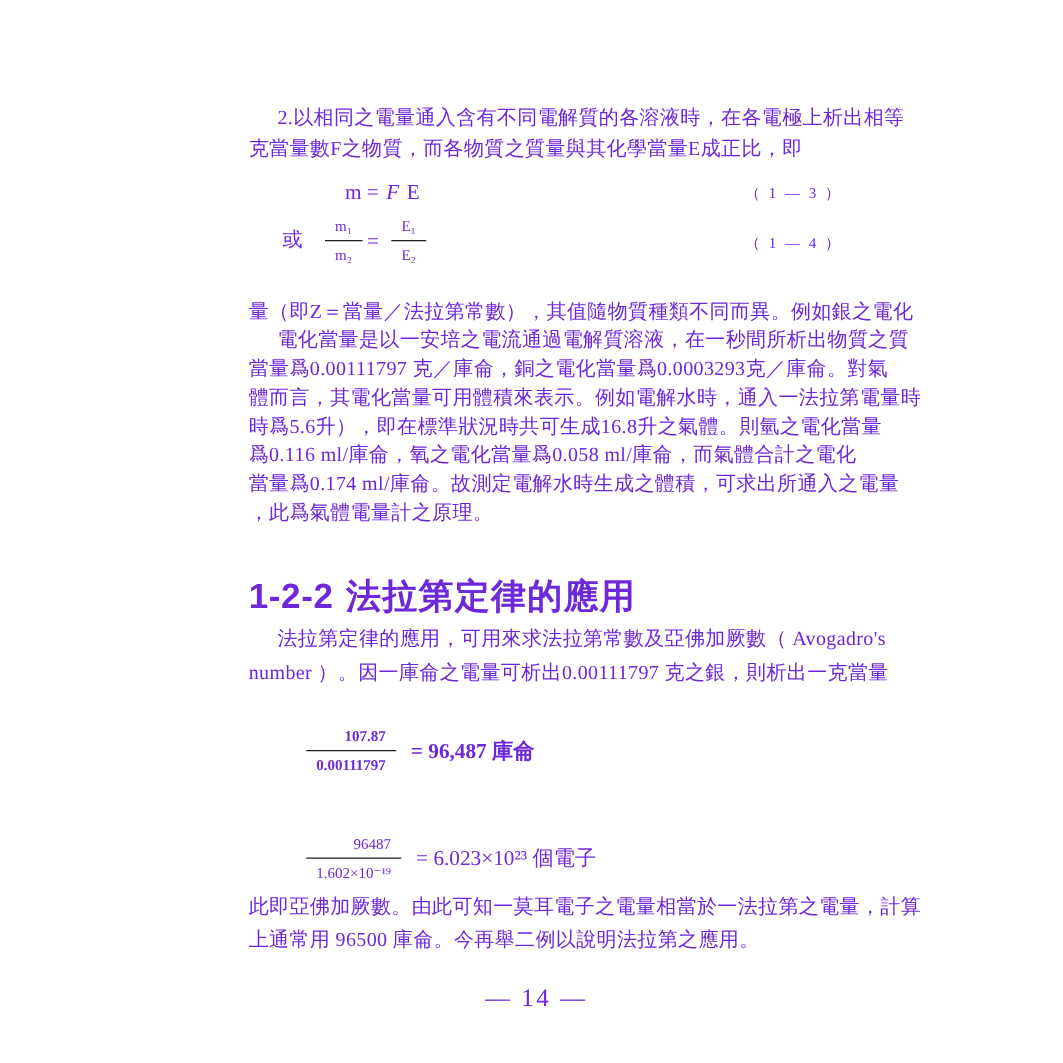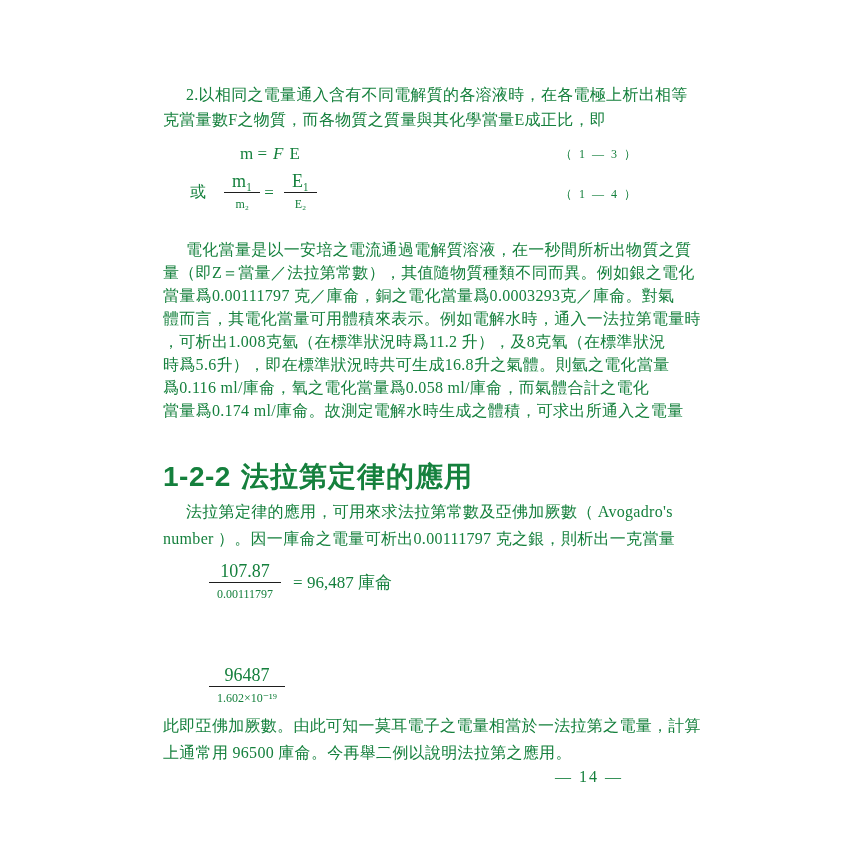--- a/index.html
+++ b/index.html
@@ -1,23 +1,24 @@
 <!DOCTYPE html>
 <html><head>
 <meta charset="utf-8">
 <style>
   html, body { margin: 0; padding: 0; background: #ffffff; }
   .page {
     position: relative;
     width: 724px;
     height: 850px;
     background: #ffffff;
-    color: #15803d;
+    color: #6d28d9;
     font-family: "Liberation Serif", "DejaVu Serif", serif;
     overflow: hidden;
+    margin-left: 36px;
   }
   .block { position: absolute; left: 163px; width: 552px; }
   .line {
     white-space: nowrap;
     font-size: 16px;
     letter-spacing: 0.3px;
   }
   .lh25 .line { line-height: 25px; }
   .lh23 .line { line-height: 23px; }
   .lh27 .line { line-height: 27px; font-family: Liberation Serif, serif; }
@@ -45,34 +46,34 @@
     font-size: 12px;
     letter-spacing: 2px;
     white-space: nowrap;
   }
   .frac {
     display: inline-block;
     text-align: center;
     vertical-align: middle;
     margin: 0 4px;
   }
-  .frac .top { display: block; padding: 0 8px 2px 8px; font-size: 18px; line-height: 18px; }
+  .frac .top { display: block; padding: 0 8px 2px 8px; font-size: 12px; line-height: 18px; text-align: right; }
   .frac .bot { display: block; border-top: 1.6px solid #1e1e1e; padding: 2px 8px 0 8px; font-size: 12px; line-height: 18px; }
   .f-italic { font-style: italic; margin: 0 6px 0 6px; }
   .eq-sp { margin-right: 6px; }
   .eq-result { margin-left: 8px; }
   .eq-prefix { margin-right: 14px; font-size: 16px; }
 
   .pageno {
     position: absolute;
     left: 163px;
-    top: 768px;
+    top: 788px;
     width: 460px;
-    text-align: right;
-    font-size: 16px;
+    text-align: center;
+    font-size: 20px;
     letter-spacing: 2px;
   }
 </style>
 </head>
 <body>
 
 <div class="page">
 
   <div class="block lh25" style="top: 82px;">
     <div class="line ind">2.以相同之電量通入含有不同電解質的各溶液時，在各電極上析出相等</div>
@@ -94,53 +95,54 @@
     </span>
     <span class="eq-sp">=</span>
     <span class="frac">
       <span class="top">E₁</span>
       <span class="bot">E₂</span>
     </span>
   </div>
   <span class="eq-tag" style="top: 186px;">（ 1 — 4 ）</span>
 
   <div class="block lh23" style="top: 238px;">
+    <div class="line">量（即Z＝當量／法拉第常數），其值隨物質種類不同而異。例如銀之電化</div>
     <div class="line ind">電化當量是以一安培之電流通過電解質溶液，在一秒間所析出物質之質</div>
-    <div class="line">量（即Z＝當量／法拉第常數），其值隨物質種類不同而異。例如銀之電化</div>
     <div class="line">當量爲0.00111797 克／庫侖，銅之電化當量爲0.0003293克／庫侖。對氣</div>
     <div class="line">體而言，其電化當量可用體積來表示。例如電解水時，通入一法拉第電量時</div>
-    <div class="line">，可析出1.008克氫（在標準狀況時爲11.2 升），及8克氧（在標準狀況</div>
     <div class="line">時爲5.6升），即在標準狀況時共可生成16.8升之氣體。則氫之電化當量</div>
     <div class="line">爲0.116 ml/庫侖，氧之電化當量爲0.058 ml/庫侖，而氣體合計之電化</div>
     <div class="line">當量爲0.174 ml/庫侖。故測定電解水時生成之體積，可求出所通入之電量</div>
+    <div class="line">，此爲氣體電量計之原理。</div>
   </div>
 
   <div class="block heading" style="top: 458px;">
     <span class="h-num">1-2-2</span><span>法拉第定律的應用</span>
   </div>
 
   <div class="block lh27" style="top: 498px;">
     <div class="line ind">法拉第定律的應用，可用來求法拉第常數及亞佛加厥數（ Avogadro's</div>
     <div class="line">number ）。因一庫侖之電量可析出0.00111797 克之銀，則析出一克當量</div>
   </div>
 
-  <div class="eqrow" style="top: 562px; left: 205px;">
+  <div class="eqrow" style="top: 580px; left: 205px; font-weight: bold;">
     <span class="frac">
       <span class="top">107.87</span>
       <span class="bot">0.00111797</span>
     </span>
     <span class="eq-result">= 96,487  庫侖</span>
   </div>
 
 
   <div class="eqrow" style="top: 666px; left: 205px;">
     <span class="frac">
       <span class="top">96487</span>
       <span class="bot">1.602×10⁻¹⁹</span>
     </span>
+    <span class="eq-result">= 6.023×10²³ 個電子</span>
   </div>
 
   <div class="block lh27" style="top: 712px;">
     <div class="line">此即亞佛加厥數。由此可知一莫耳電子之電量相當於一法拉第之電量，計算</div>
     <div class="line">上通常用 96500 庫侖。今再舉二例以說明法拉第之應用。</div>
   </div>
 
   <div class="pageno">— 14 —</div>
 
 </div>

